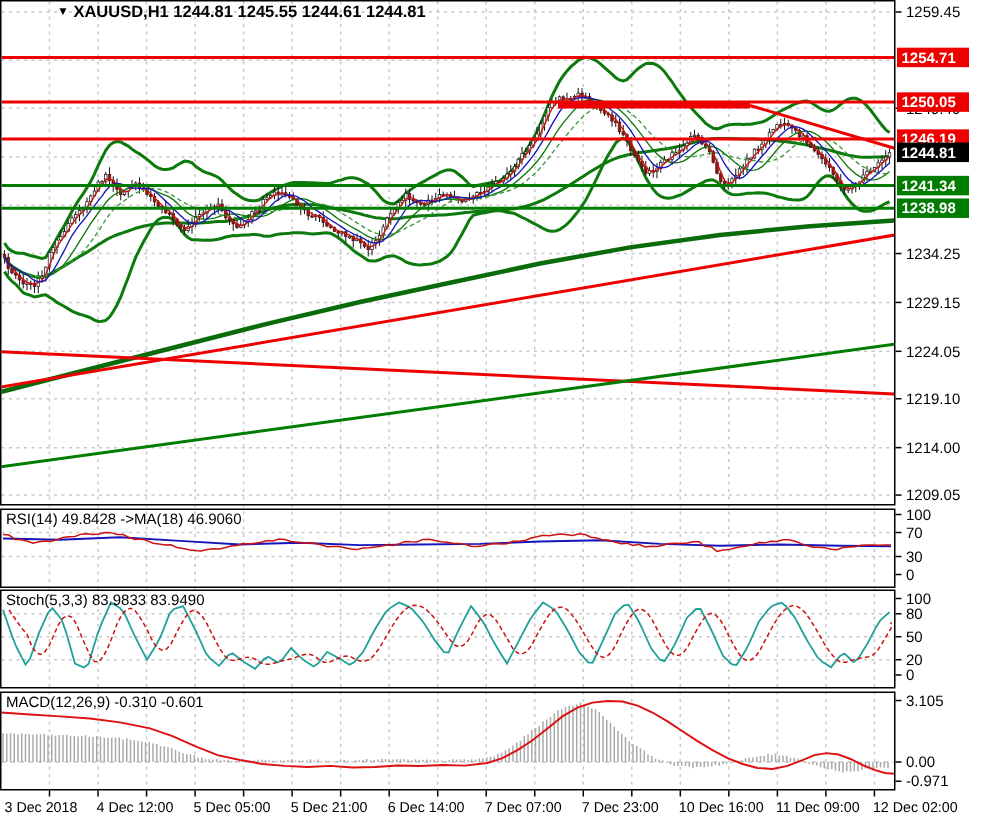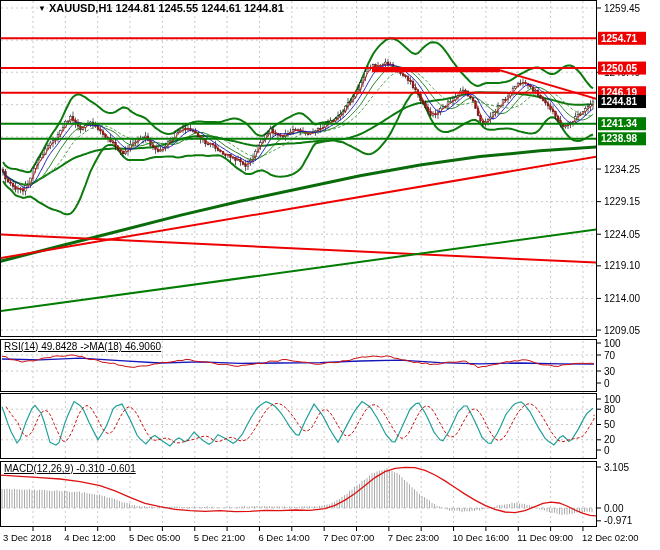--- a/index.html
+++ b/index.html
@@ -3,21 +3,21 @@
 <meta charset="utf-8">
 <style>
   html,body{margin:0;padding:0;background:#fff;}
   #app{position:relative;width:660px;height:550px;background:#fff;overflow:hidden;
        font-family:"Liberation Sans",sans-serif;}
   #cv{position:absolute;left:0;top:0;}
   .title-bar{position:absolute;left:4px;top:2px;font:700 11px "Liberation Sans",sans-serif;
              color:#000;white-space:nowrap;margin-left:34px;}
   .title-bar .arrow{font-size:8px;vertical-align:1px;margin-right:3px;cursor:pointer;}
   .pane-label{position:absolute;left:4px;font:400 10px "Liberation Sans",sans-serif;
-              color:#000;white-space:nowrap;text-decoration:underline;}
+              color:#000;white-space:nowrap;}
 </style>
 </head>
 <body>
 
 <div id="app">
   <svg id="cv" width="660" height="550">
       <defs>
         <clipPath id="clipMain">
           <rect x="1" y="1" width="595" height="335"></rect>
         </clipPath>
@@ -901,14 +901,15 @@
         <text x="258.45000000000005" y="541" font-size="9.5px" font-family="&quot;Liberation Sans&quot;,sans-serif" fill="#000">6 Dec 14:00</text>
         <text x="323.15000000000003" y="541" font-size="9.5px" font-family="&quot;Liberation Sans&quot;,sans-serif" fill="#000">7 Dec 07:00</text>
         <text x="387.85" y="541" font-size="9.5px" font-family="&quot;Liberation Sans&quot;,sans-serif" fill="#000">7 Dec 23:00</text>
         <text x="452.55" y="541" font-size="9.5px" font-family="&quot;Liberation Sans&quot;,sans-serif" fill="#000">10 Dec 16:00</text>
         <text x="517.25" y="541" font-size="9.5px" font-family="&quot;Liberation Sans&quot;,sans-serif" fill="#000">11 Dec 09:00</text>
         <text x="581.95" y="541" font-size="9.5px" font-family="&quot;Liberation Sans&quot;,sans-serif" fill="#000">12 Dec 02:00</text>
       </g>
     </svg>
   <div class="title-bar"><span class="arrow">▼</span><span>XAUUSD,H1 1244.81 1245.55 1244.61 1244.81</span></div>
   <div class="pane-label" style="top:341px">RSI(14) 49.8428  -&gt;MA(18) 46.9060</div>
+  <div class="pane-label" style="top:395px">Stoch(5,3,3) 83.9833 83.9490</div>
   <div class="pane-label" style="top:463px">MACD(12,26,9) -0.310 -0.601</div>
 </div>
 
 </body></html>

